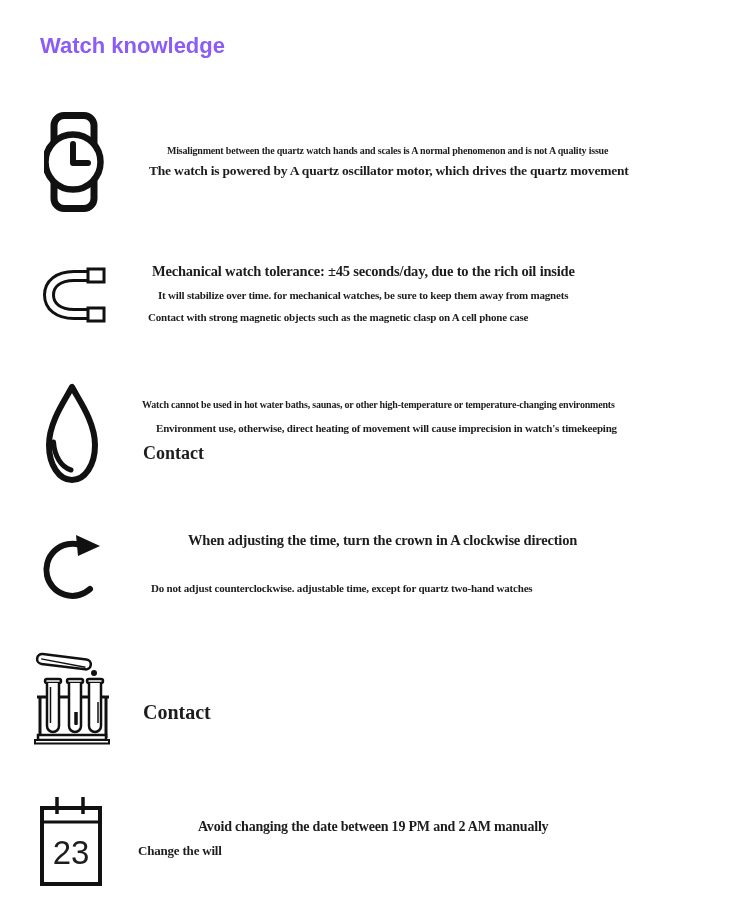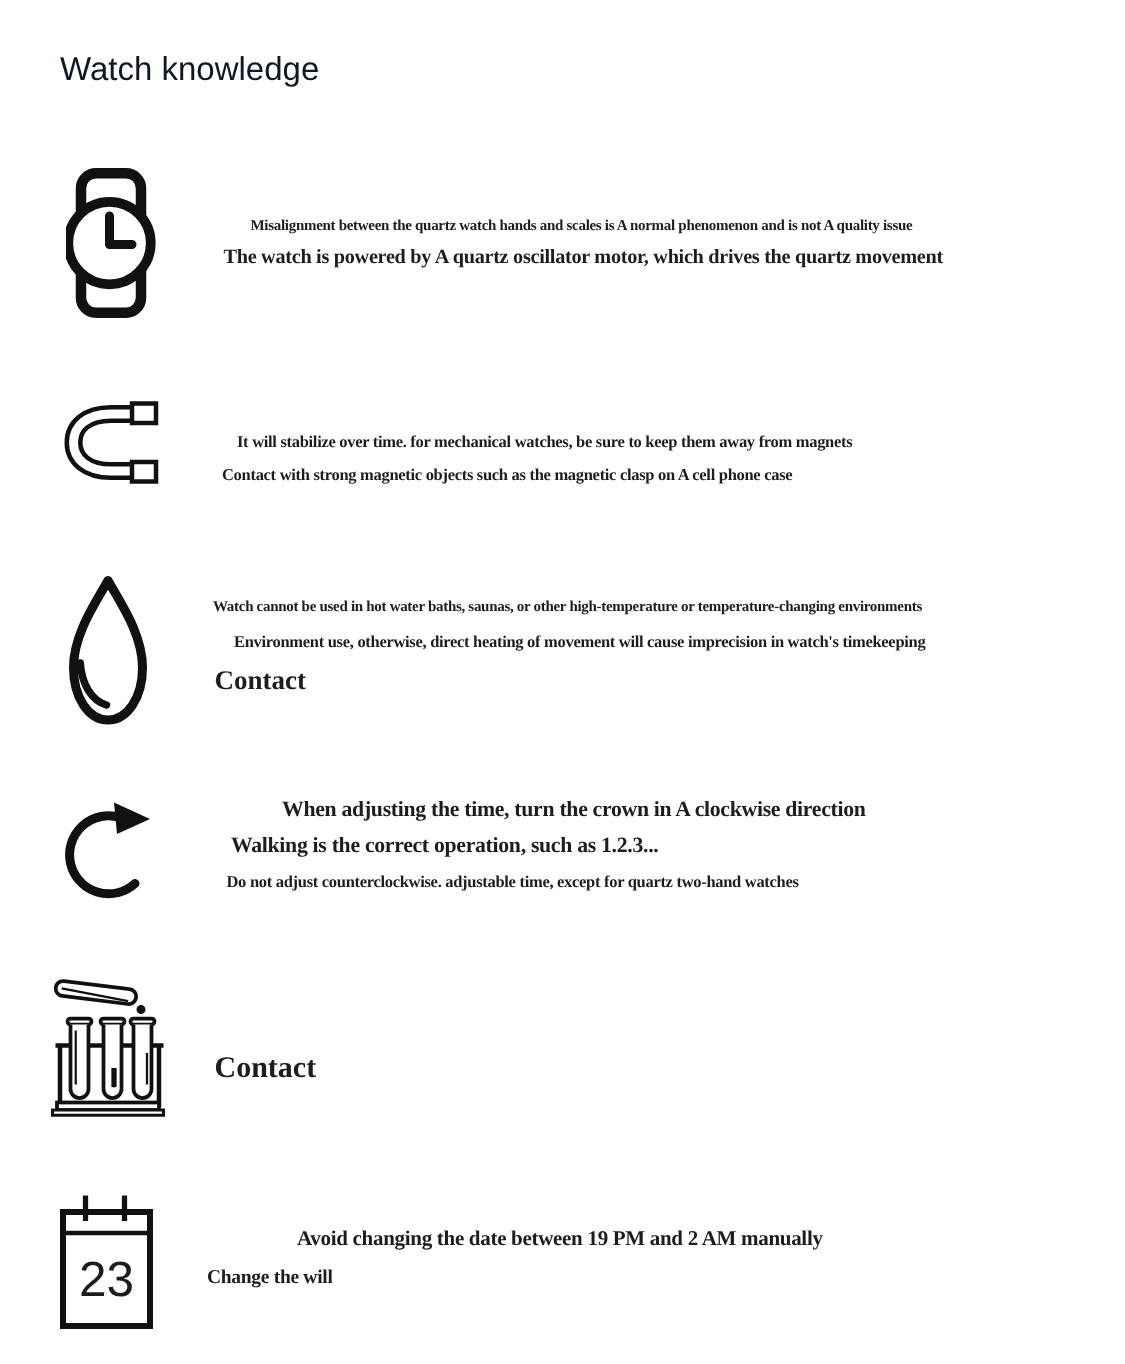--- a/index.html
+++ b/index.html
@@ -2,21 +2,21 @@
 <html><head>
 <meta charset="utf-8">
 <style>
   html,body{margin:0;padding:0;background:#ffffff;}
   .canvas{
     position:relative;width:750px;height:909px;background:#ffffff;
     font-family:"Liberation Sans",sans-serif;color:#1c1c1c;overflow:hidden;
   }
   .title{
     position:absolute;left:40px;top:33px;margin:0;
-    font-size:22px;font-weight:400;color:#0f172a;white-space:nowrap;
+    font-size:22px;font-weight:700;color:#8b5cf6;white-space:nowrap;
   }
   .ln{
     position:absolute;white-space:nowrap;font-weight:700;color:#1d1d1d;
     letter-spacing:-0.2px;line-height:1.2;font-family:Liberation Serif, serif;
   }
   .fs10{font-size:10px}
   .fs11{font-size:11px}
   .fs13{font-size:13px}
   .fs13-5{font-size:13.5px}
   .fs14{font-size:14px}
@@ -40,37 +40,37 @@
   </svg>
   <div class="ln fs10" style="left:167px;top:145px">Misalignment between the quartz watch hands and scales is A normal phenomenon and is not A quality issue</div>
   <div class="ln fs13-5" style="left:149px;top:163px">The watch is powered by A quartz oscillator motor, which drives the quartz movement</div>
 
   <svg class="icon" style="left:42px;top:266px;width:64px;height:58px" viewBox="0 0 64 58">
     <path d="M60 10 H32 C16 10 7 18 7 29 C7 40 16 48 32 48 H60" fill="none" stroke="#111" stroke-width="12"></path>
     <path d="M60 10 H32 C16 10 7 18 7 29 C7 40 16 48 32 48 H60" fill="none" stroke="#ffffff" stroke-width="6"></path>
     <rect x="46" y="3" width="16" height="13" fill="#ffffff" stroke="#111" stroke-width="3"></rect>
     <rect x="46" y="42" width="16" height="13" fill="#ffffff" stroke="#111" stroke-width="3"></rect>
   </svg>
+  <div class="ln fs14-5" style="left:152px;top:263px">Mechanical watch tolerance: ±45 seconds/day, due to the rich oil inside</div>
   <div class="ln fs11" style="left:158px;top:289px">It will stabilize over time. for mechanical watches, be sure to keep them away from magnets</div>
   <div class="ln fs11" style="left:148px;top:311px">Contact with strong magnetic objects such as the magnetic clasp on A cell phone case</div>
 
   <svg class="icon" style="left:40px;top:383px;width:64px;height:102px" viewBox="0 0 64 102">
     <path d="M32 4 C25 17 9 39 9 62 C9 82 19 97 32 97 C45 97 55 82 55 62 C55 39 39 17 32 4 Z" fill="none" stroke="#111" stroke-width="6" stroke-linejoin="round"></path>
     <path d="M13.5 59 C14.5 73 21 84 31 87" fill="none" stroke="#111" stroke-width="5" stroke-linecap="round"></path>
   </svg>
   <div class="ln fs10" style="left:142px;top:399px">Watch cannot be used in hot water baths, saunas, or other high-temperature or temperature-changing environments</div>
   <div class="ln fs11" style="left:156px;top:422px">Environment use, otherwise, direct heating of movement will cause imprecision in watch's timekeeping</div>
   <div class="ln fs18" style="left:143px;top:443px">Contact</div>
 
   <svg class="icon" style="left:40px;top:529px;width:63px;height:80px" viewBox="0 0 63 80">
     <path d="M50 60 A26 26 0 1 1 40 16" fill="none" stroke="#111" stroke-width="6" stroke-linecap="round"></path>
     <polygon points="36,6 60,17 38,27" fill="#111"></polygon>
   </svg>
   <div class="ln fs14-5" style="left:188px;top:532px">When adjusting the time, turn the crown in A clockwise direction</div>
-  <div class="ln fs14-5" style="left:154px;top:556px">Walking is the correct operation, such as 1.2.3...</div>
   <div class="ln fs11" style="left:151px;top:582px">Do not adjust counterclockwise. adjustable time, except for quartz two-hand watches</div>
 
   <svg class="icon" style="left:34px;top:650px;width:76px;height:95px" viewBox="0 0 76 95">
     <g transform="rotate(7 8 10)">
       <rect x="3" y="4" width="54" height="10" rx="5" fill="#ffffff" stroke="#111" stroke-width="2.5"></rect>
       <line x1="7" y1="9" x2="52" y2="12" stroke="#111" stroke-width="1.5"></line>
     </g>
     <path d="M60 20 c-1.5 3 1.5 3 0 0 a2.5 2.5 0 1 0 0 6 a2.5 2.5 0 0 0 0 -6" fill="#111"></path>
     <line x1="6" y1="47" x2="6" y2="88" stroke="#111" stroke-width="3"></line>
     <line x1="72" y1="47" x2="72" y2="88" stroke="#111" stroke-width="3"></line>

